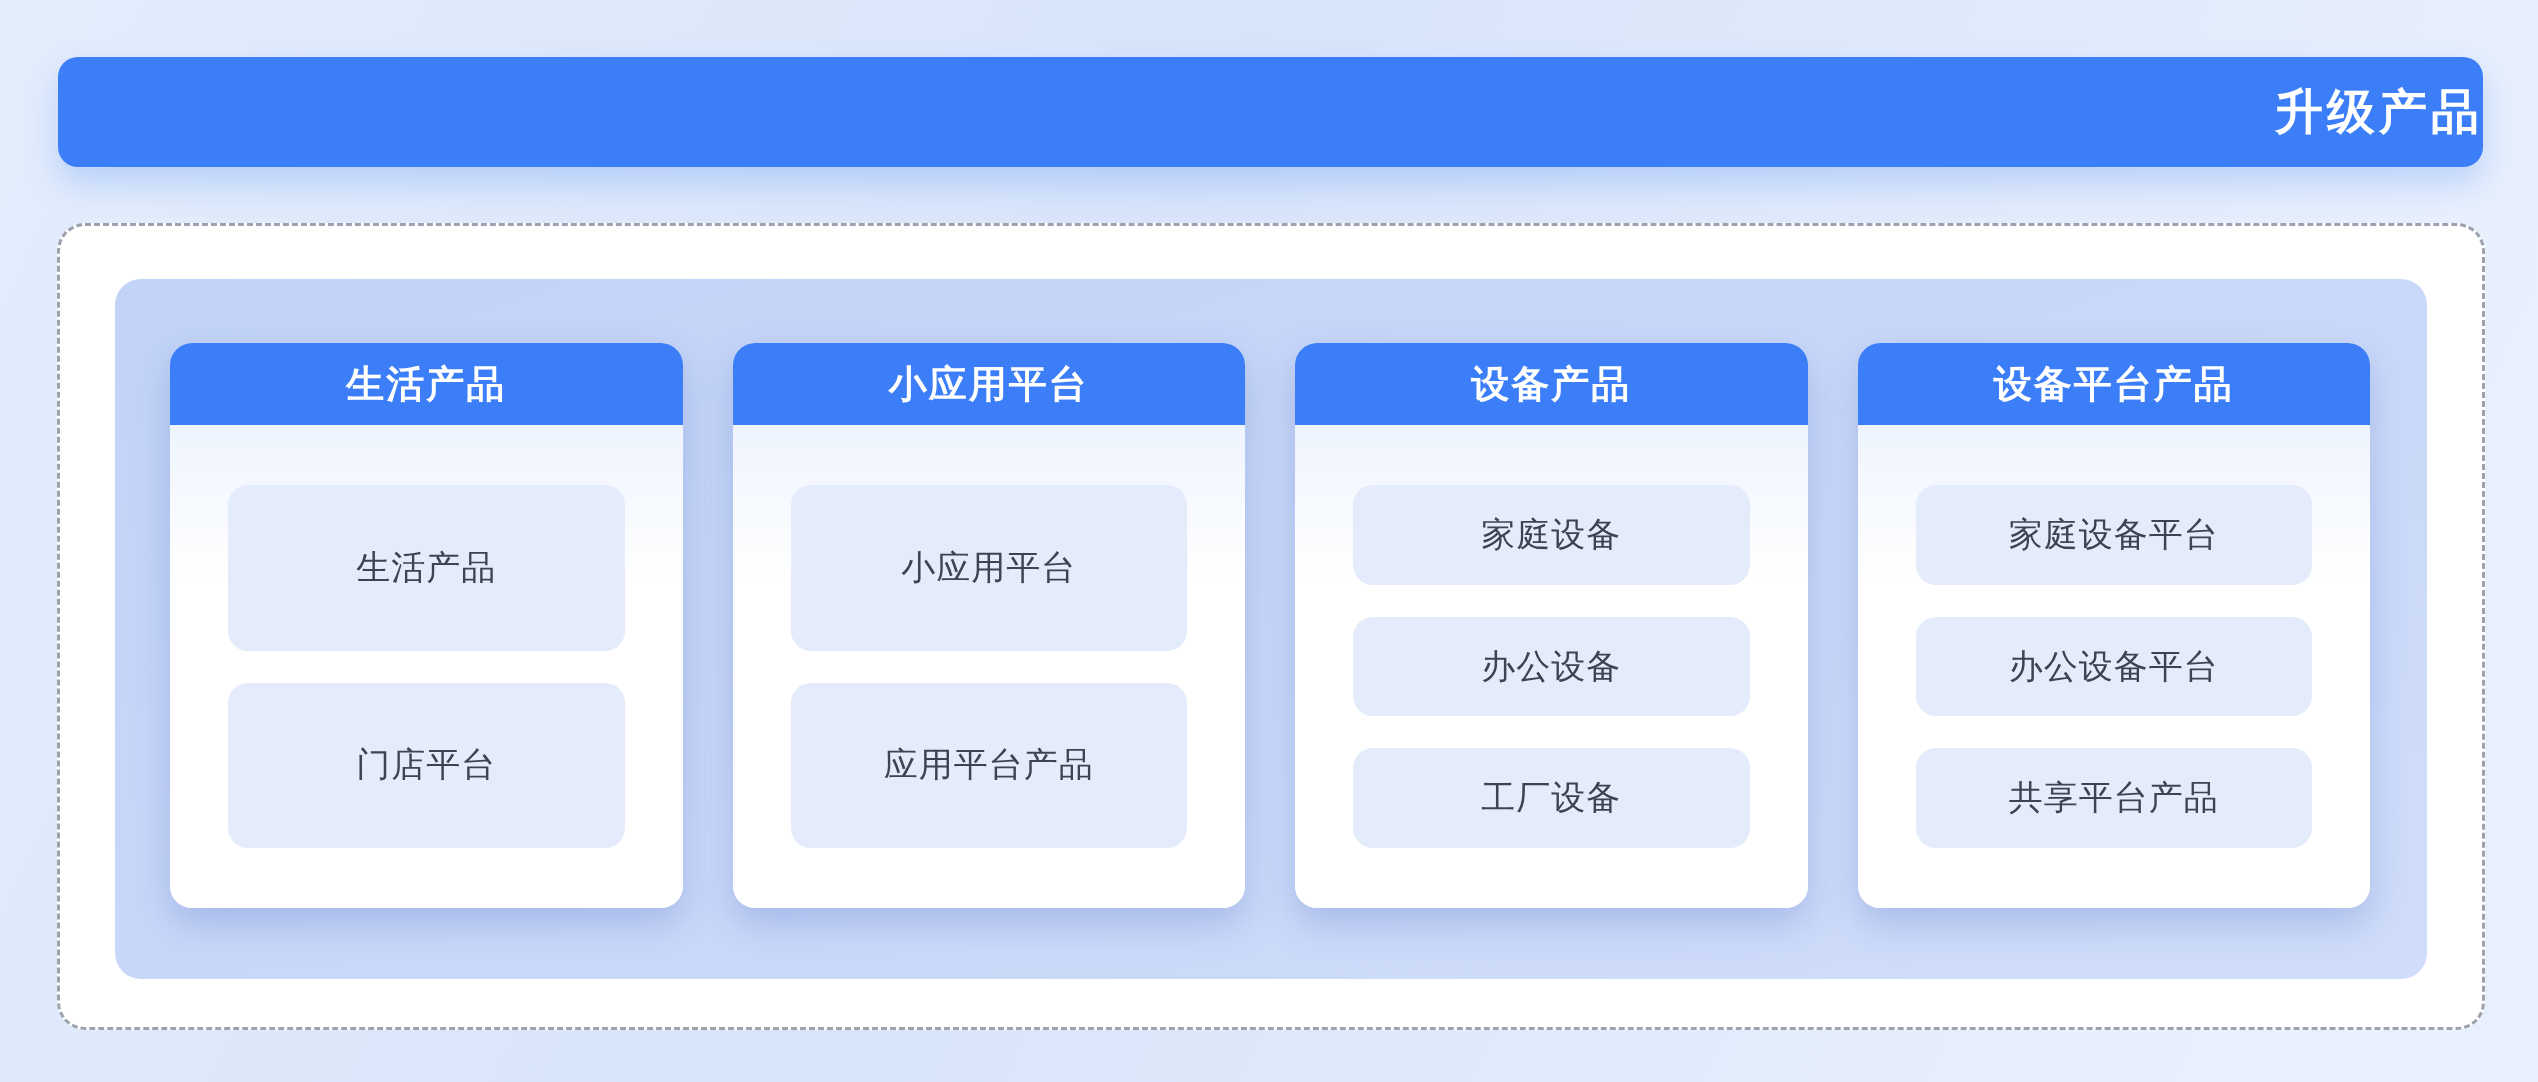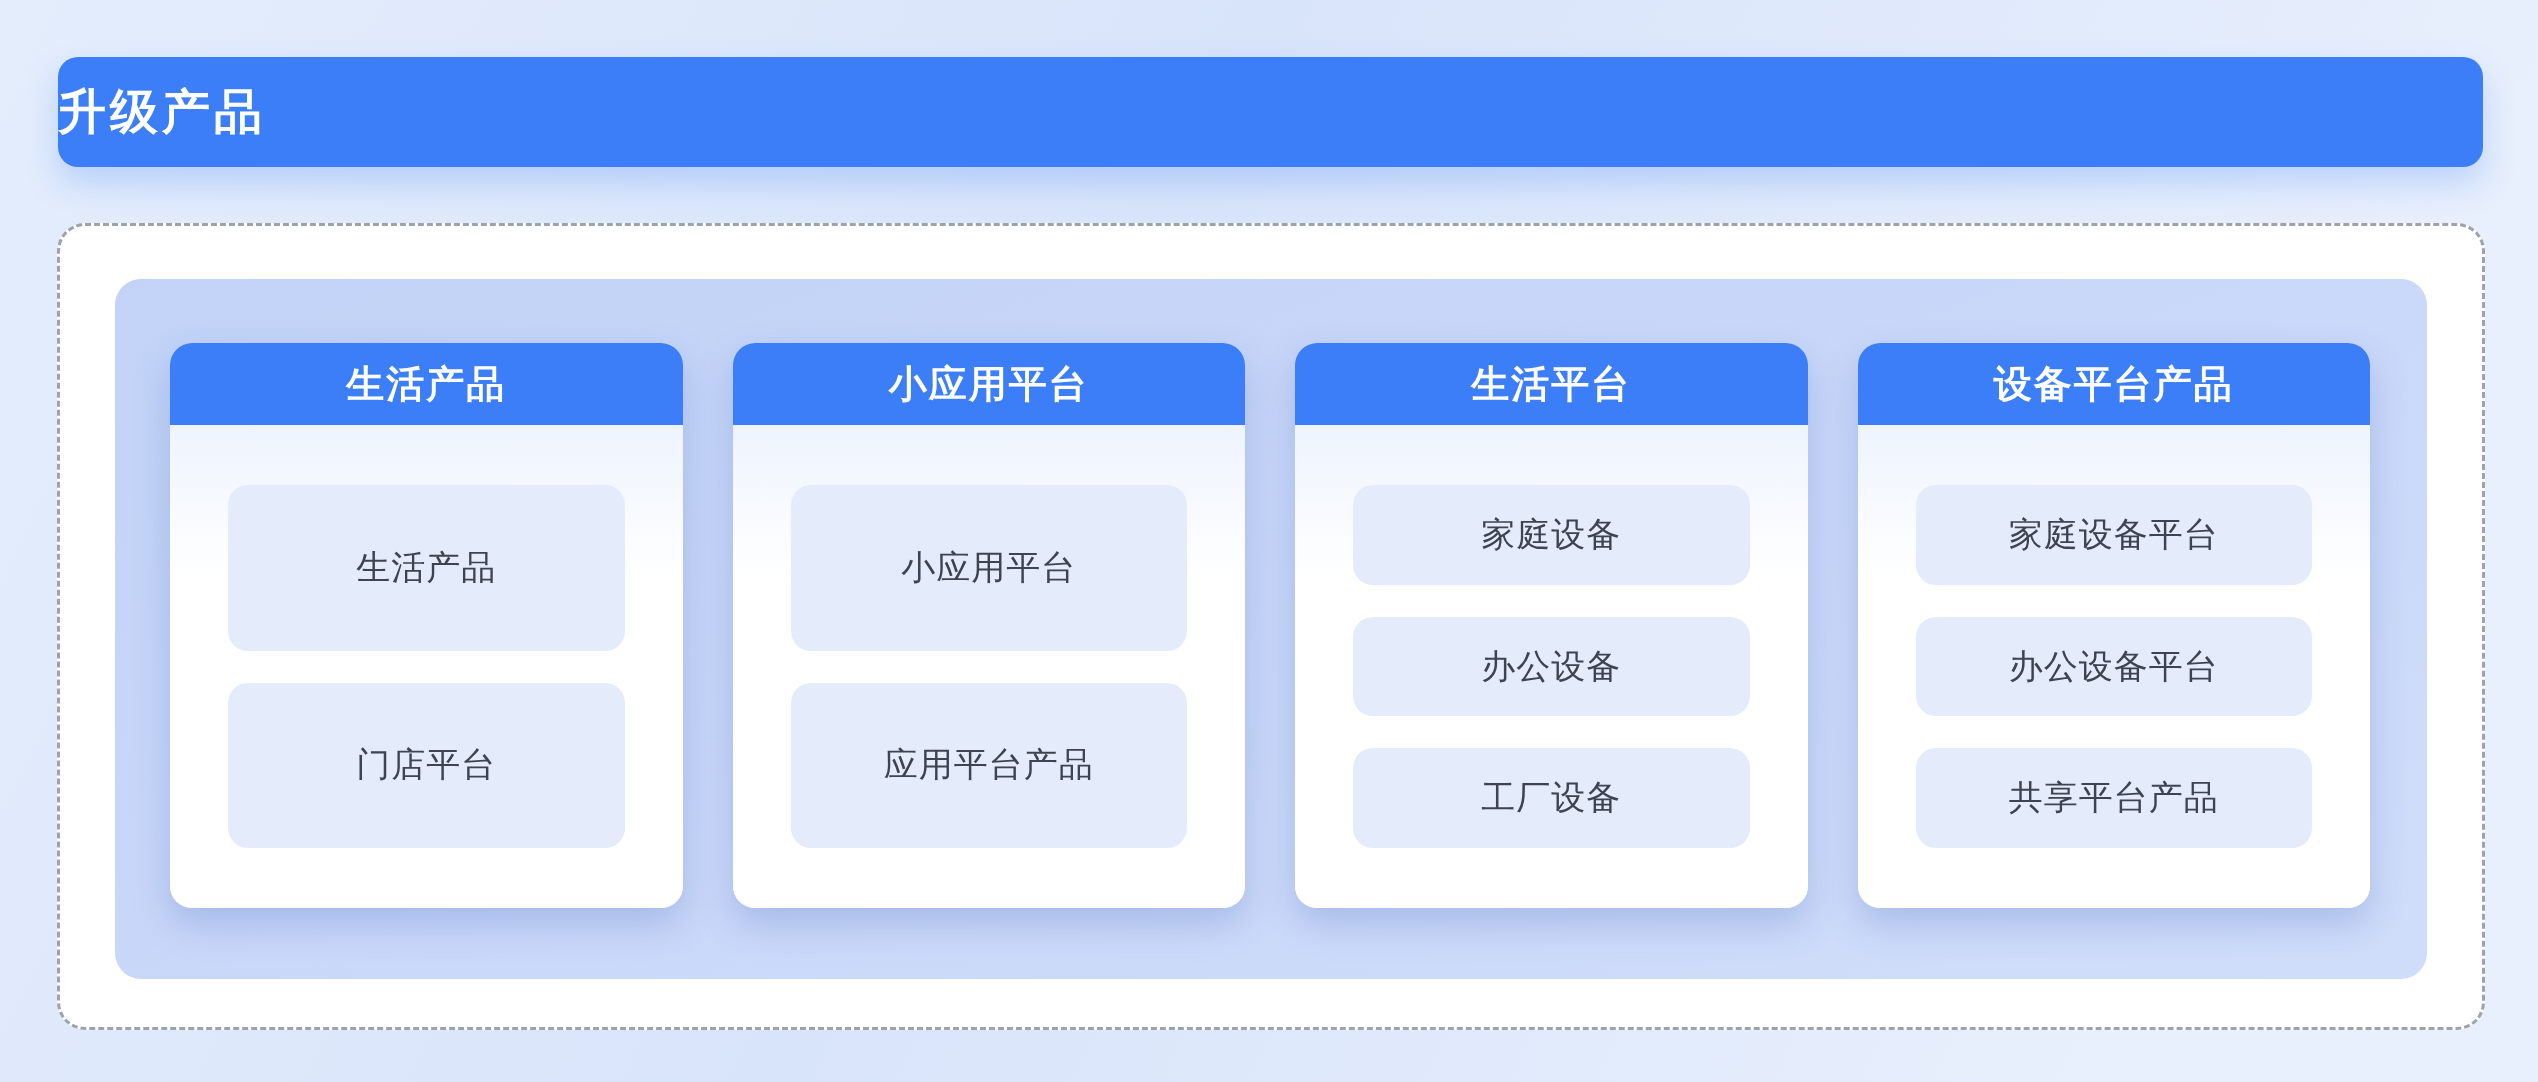--- a/index.html
+++ b/index.html
@@ -17,21 +17,21 @@
   .banner {
     position: absolute;
     left: 58px;
     top: 57px;
     width: 2425px;
     height: 110px;
     border-radius: 20px;
     background: #3b7ef7;
     display: flex;
     align-items: center;
-    justify-content: flex-start;
+    justify-content: flex-end;
     box-shadow: 0 16px 32px rgba(61, 126, 247, 0.25);
   }
   .banner-text {
     color: #ffffff;
     font-size: 48px;
     font-weight: 700;
     letter-spacing: 4px;
   }
   .frame {
     position: absolute;
@@ -127,21 +127,21 @@
 
     <div class="card">
       <div class="card-header">小应用平台</div>
       <div class="card-body">
         <div class="item">小应用平台</div>
         <div class="item">应用平台产品</div>
       </div>
     </div>
 
     <div class="card">
-      <div class="card-header">生活平台</div>
+      <div class="card-header">设备产品</div>
       <div class="card-body">
         <div class="item">家庭设备</div>
         <div class="item">办公设备</div>
         <div class="item">工厂设备</div>
       </div>
     </div>
 
     <div class="card">
       <div class="card-header">设备平台产品</div>
       <div class="card-body">

